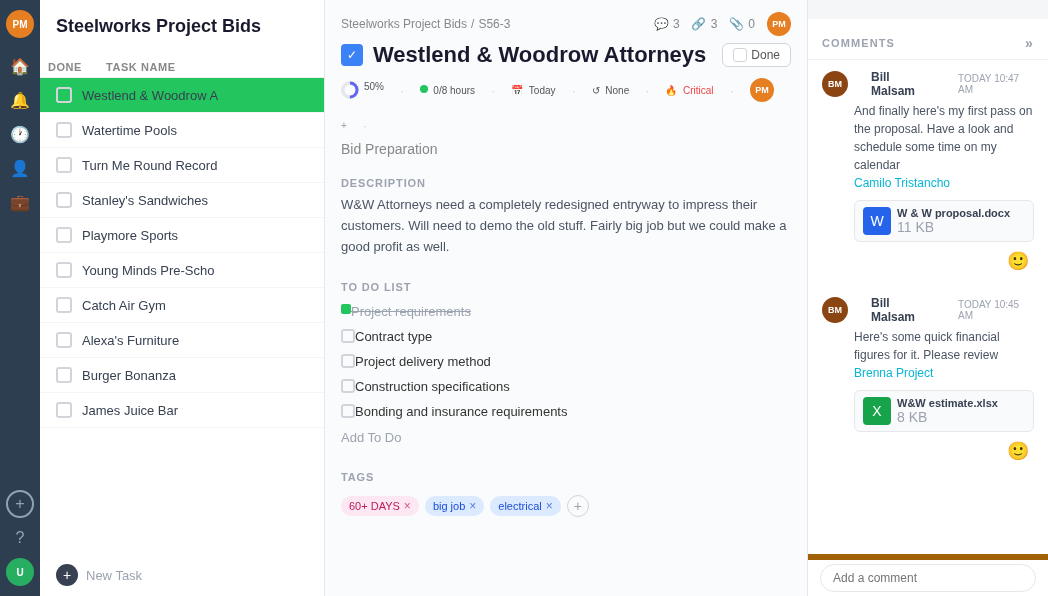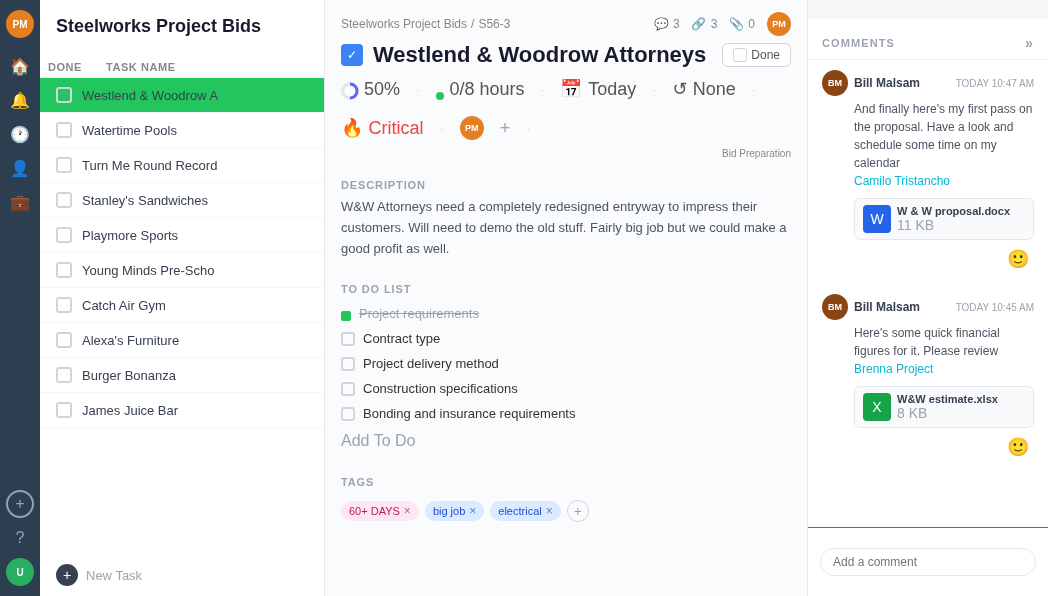--- a/index.html
+++ b/index.html
@@ -36,61 +36,61 @@
     .detail-panel { flex: 1; background: #fafbfc; overflow-y: auto; border-right: 1px solid #e5e7eb; }
     .breadcrumb { font-size: 12px; color: #888; display: flex; align-items: center; gap: 4px; padding: 12px 16px 0; }
     .breadcrumb a { color: #888; text-decoration: none; }
     .meta-item { display: flex; align-items: center; gap: 4px; color: #888; font-size: 12px; }
     .avatar-sm { width: 24px; height: 24px; border-radius: 50%; background: #e67e22; display: flex; align-items: center; justify-content: center; color: white; font-size: 9px; font-weight: bold; }
     .detail-title-row { display: flex; align-items: center; gap: 10px; padding: 6px 16px 4px; }
     .task-icon { width: 22px; height: 22px; background: #3b82f6; border-radius: 4px; display: flex; align-items: center; justify-content: center; color: white; font-size: 12px; flex-shrink: 0; }
     .detail-title { font-size: 22px; font-weight: 700; color: #1a1a2e; flex: 1; }
     .done-btn { background: white; border: 1px solid #d1d5db; border-radius: 6px; padding: 4px 10px; font-size: 12px; color: #555; cursor: pointer; display: flex; align-items: center; gap: 4px; }
     .detail-props { display: flex; align-items: center; gap: 16px; padding: 6px 16px; flex-wrap: wrap; }
-    .prop-item { display: flex; align-items: flex-end; gap: 5px; font-size: 18px; color: #555; }
+    .prop-item { display: flex; align-items: flex-start; gap: 5px; font-size: 10px; color: #555; }
     .prop-item .dot { width: 8px; height: 8px; border-radius: 50%; background: #22c55e; }
     .prop-divider { color: #d1d5db; }
     .progress-ring { width: 18px; height: 18px; border-radius: 50%; border: 3px solid #e5e7eb; position: relative; display: flex; align-items: center; justify-content: center; }
-    .bid-prep-label { font-size: 10px; color: #888; padding: 2px 16px 8px; text-align: right; }
+    .bid-prep-label { font-size: 14px; color: #888; padding: 2px 16px 8px; }
     .section-label { font-size: 11px; font-weight: 600; color: #9ca3af; text-transform: uppercase; letter-spacing: 0.08em; padding: 12px 16px 6px; }
     .description-text { font-size: 13px; color: #4b5563; line-height: 1.6; padding: 0 16px 12px; }
     .todo-section { padding: 0 16px 12px; }
-    .todo-item { display: flex; align-items: flex-end; gap: 8px; padding: 5px 0; font-size: 13px; }
+    .todo-item { display: flex; align-items: flex-start; padding: 5px 0; font-size: 13px; }
     .todo-item.done-item .todo-text { text-decoration: line-through; color: #9ca3af; }
     .todo-item .todo-cb { width: 14px; height: 14px; border: 2px solid #d1d5db; border-radius: 3px; flex-shrink: 0; }
     .todo-sq { width: 10px; height: 10px; background: #22c55e; border-radius: 2px; flex-shrink: 0; }
-    .add-todo { color: #9ca3af; font-size: 16px; padding: 6px 0; cursor: pointer; display: flex; align-items: center; gap: 6px; }
+    .add-todo { color: #9ca3af; font-size: 13px; padding: 6px 0; cursor: pointer; display: flex; align-items: center; gap: 6px; }
     .tags-section { padding: 8px 16px 12px; }
     .tags-row { display: flex; align-items: center; gap: 6px; flex-wrap: wrap; margin-top: 6px; }
     .tag { display: flex; align-items: center; gap: 4px; background: #fce7f3; color: #be185d; border-radius: 12px; padding: 3px 8px; font-size: 11px; font-weight: 500; }
     .tag.blue { background: #dbeafe; color: #1d4ed8; }
     .tag .tag-x { cursor: pointer; font-size: 12px; opacity: 0.7; }
     .tag-add { width: 22px; height: 22px; border-radius: 50%; border: 1.5px solid #d1d5db; display: flex; align-items: center; justify-content: center; color: #9ca3af; font-size: 14px; cursor: pointer; }
 
     
     .comments-panel { width: 240px; background: white; display: flex; flex-direction: column; flex-shrink: 0; margin-top: 19px; }
     .comments-header { padding: 16px 14px 8px; font-size: 11px; font-weight: 700; color: #9ca3af; text-transform: uppercase; letter-spacing: 0.1em; border-bottom: 1px solid #f0f0f0; display: flex; align-items: center; justify-content: space-between; }
     .collapse-btn { color: #9ca3af; cursor: pointer; font-size: 14px; }
     .comments-list { flex: 1; overflow-y: auto; padding: 10px 14px; display: flex; flex-direction: column; gap: 16px; }
     .comment-item { display: flex; flex-direction: column; gap: 4px; }
-    .comment-author-row { display: flex; align-items: center; gap: 6px; justify-content: space-between; }
+    .comment-author-row { display: flex; align-items: center; gap: 23px; justify-content: space-between; }
     .comment-avatar { width: 26px; height: 26px; border-radius: 50%; background: #8b4513; display: flex; align-items: center; justify-content: center; color: white; font-size: 9px; font-weight: bold; flex-shrink: 0; }
     .comment-author { font-size: 12px; font-weight: 600; color: #374151; }
     .comment-time { font-size: 10px; color: #9ca3af; margin-left: auto; }
     .comment-text { font-size: 12px; color: #4b5563; line-height: 1.5; padding-left: 32px; }
     .comment-mention { color: #06b6d4; cursor: pointer; }
     .comment-attachment { display: flex; align-items: center; gap: 6px; background: #f9fafb; border: 1px solid #e5e7eb; border-radius: 6px; padding: 6px 8px; margin-left: 32px; margin-top: 4px; }
     .attach-icon { width: 28px; height: 28px; border-radius: 4px; display: flex; align-items: center; justify-content: center; font-size: 14px; flex-shrink: 0; }
     .attach-icon.word { background: #2563eb; color: white; }
     .attach-icon.excel { background: #16a34a; color: white; }
     .attach-name { font-size: 11px; font-weight: 600; color: #374151; }
     .attach-size { font-size: 14px; color: #9ca3af; }
     .emoji-btn { color: #d1d5db; font-size: 18px; cursor: pointer; padding: 4px; }
     .emoji-row { display: flex; justify-content: flex-end; padding: 0 0 4px; }
-    .comment-input-area { border-top: 1px solid #a16207; padding: 20px 12px; }
+    .comment-input-area { border-top: 6px solid #a16207; padding: 4px 12px; }
     .comment-input { width: 100%; border: 1px solid #e5e7eb; border-radius: 20px; padding: 6px 12px; font-size: 12px; color: #9ca3af; outline: none; background: white; }
   </style>
 </head>
 <body>
 
 <div class="sidebar">
   <div class="sidebar-avatar">PM</div>
   <div class="sidebar-icon active">🏠</div>
   <div class="sidebar-icon">🔔</div>
   <div class="sidebar-icon">🕐</div>

